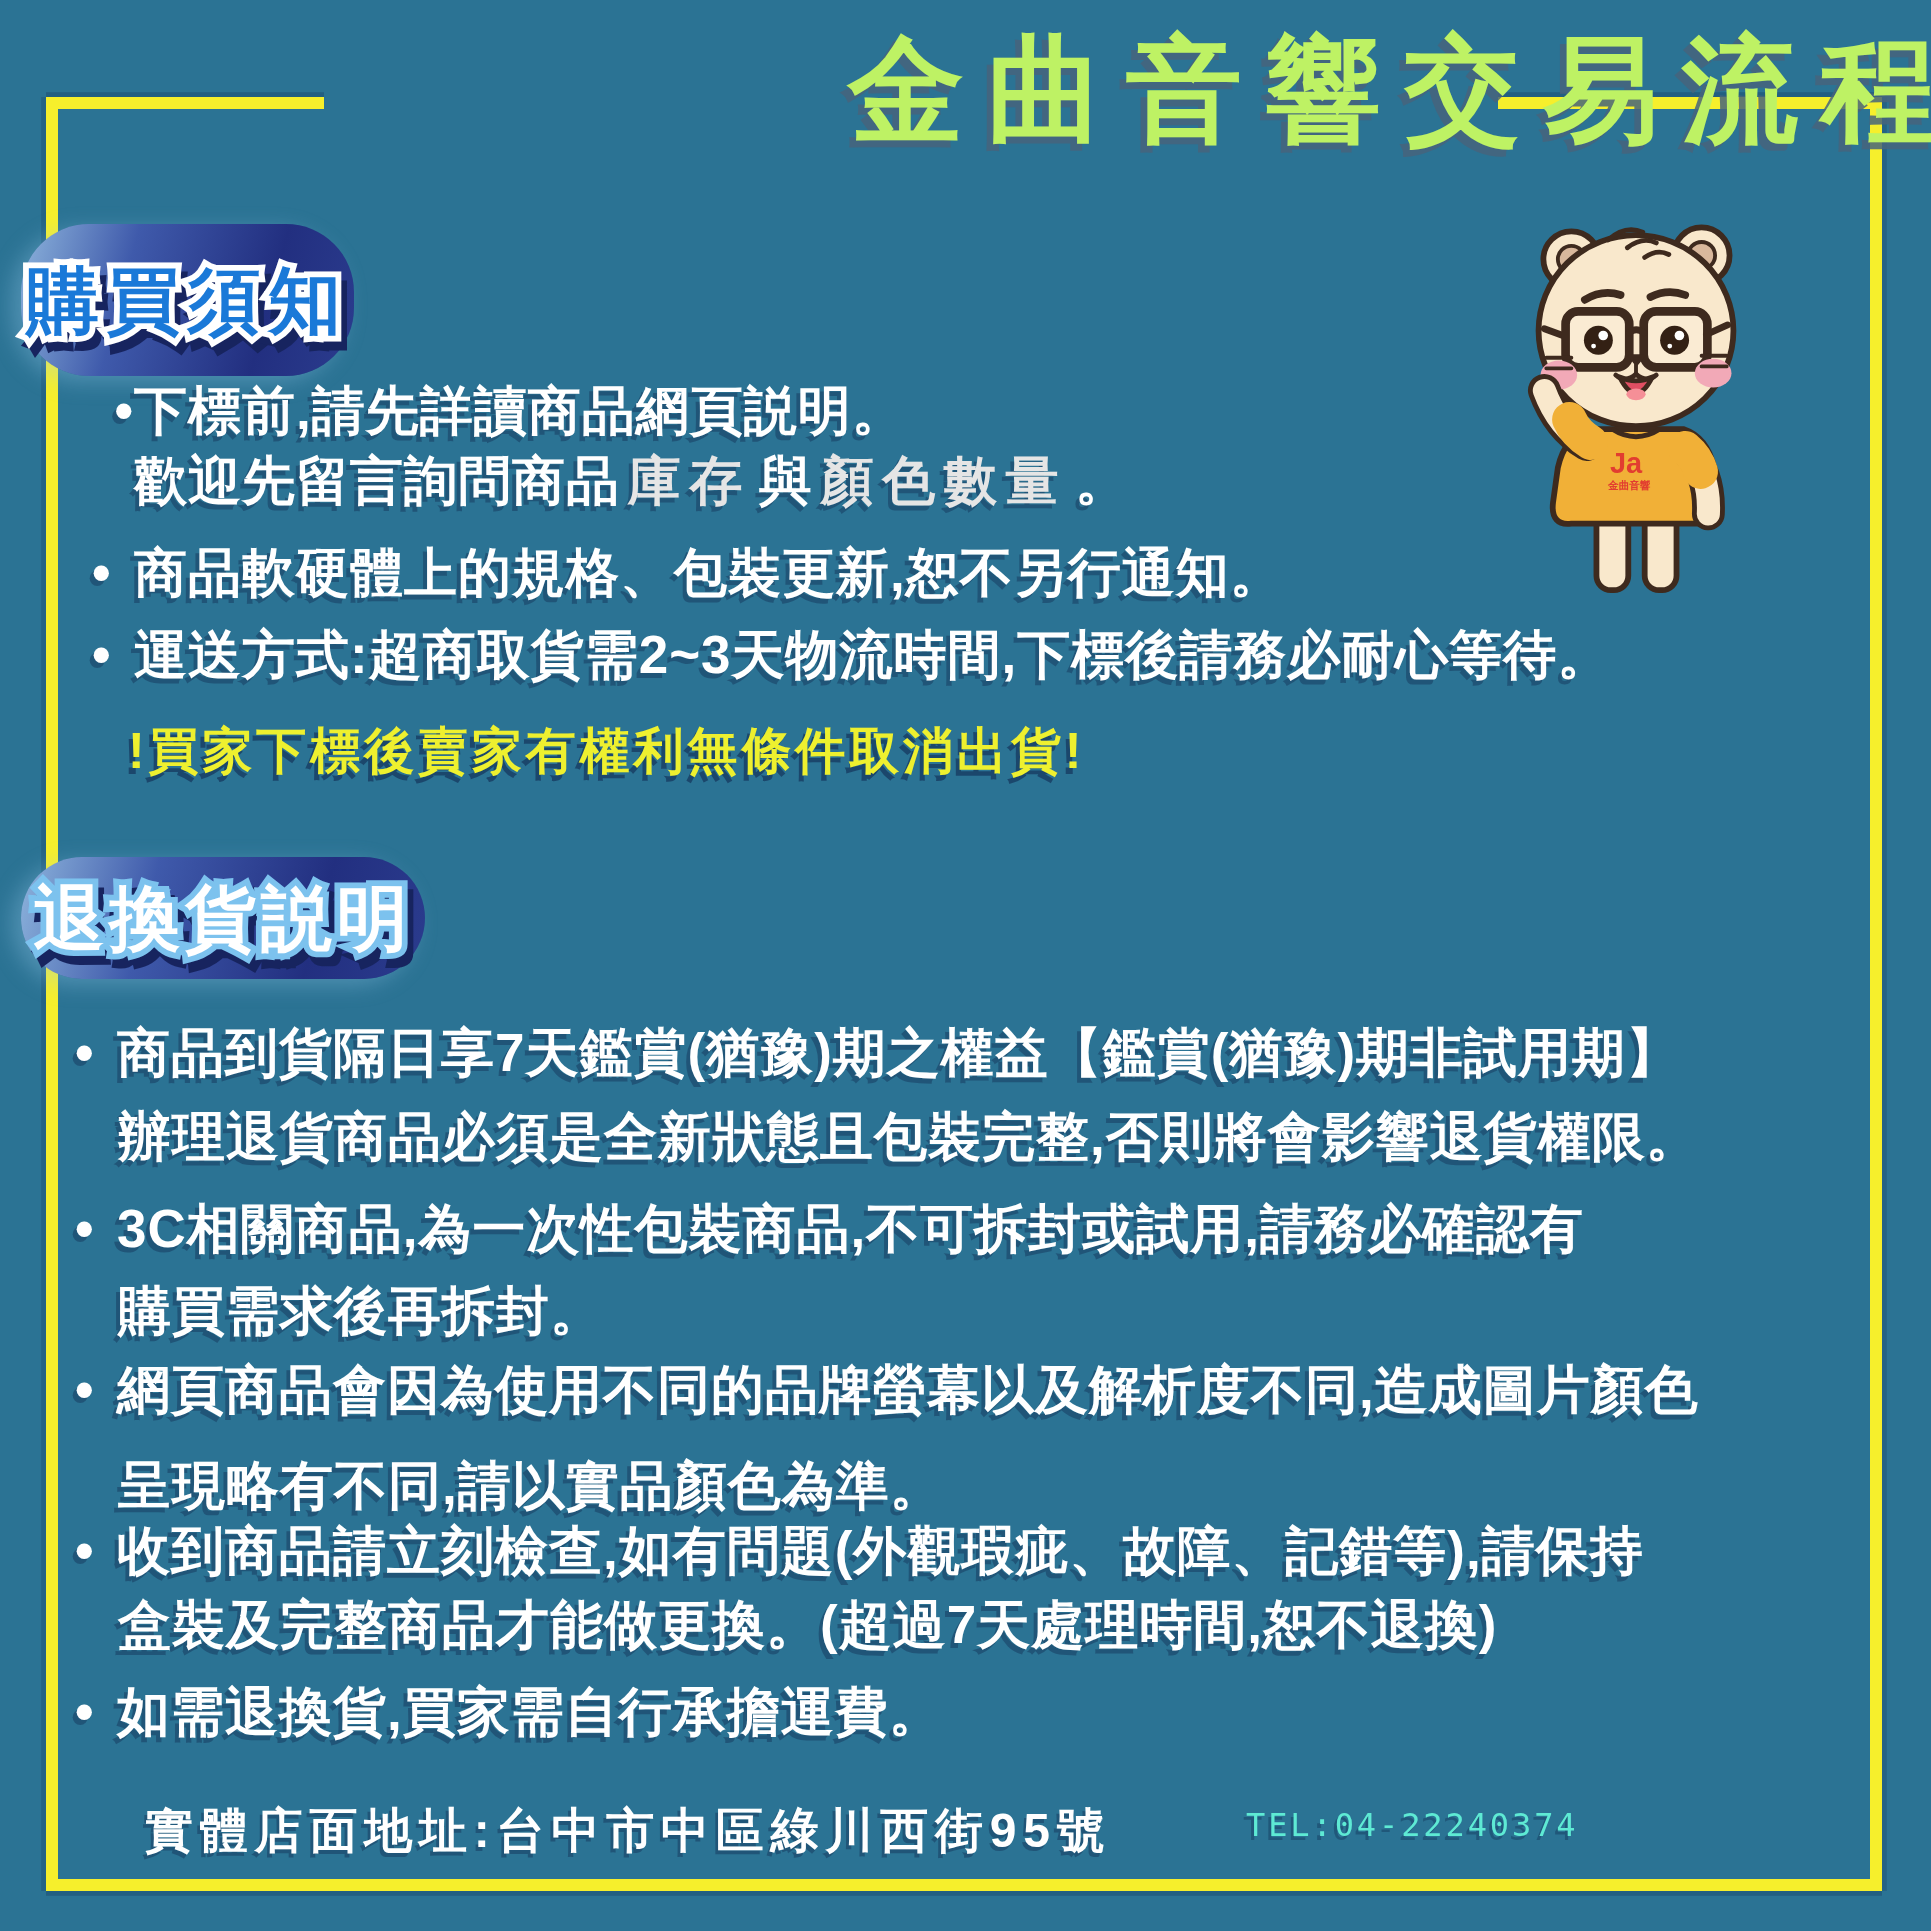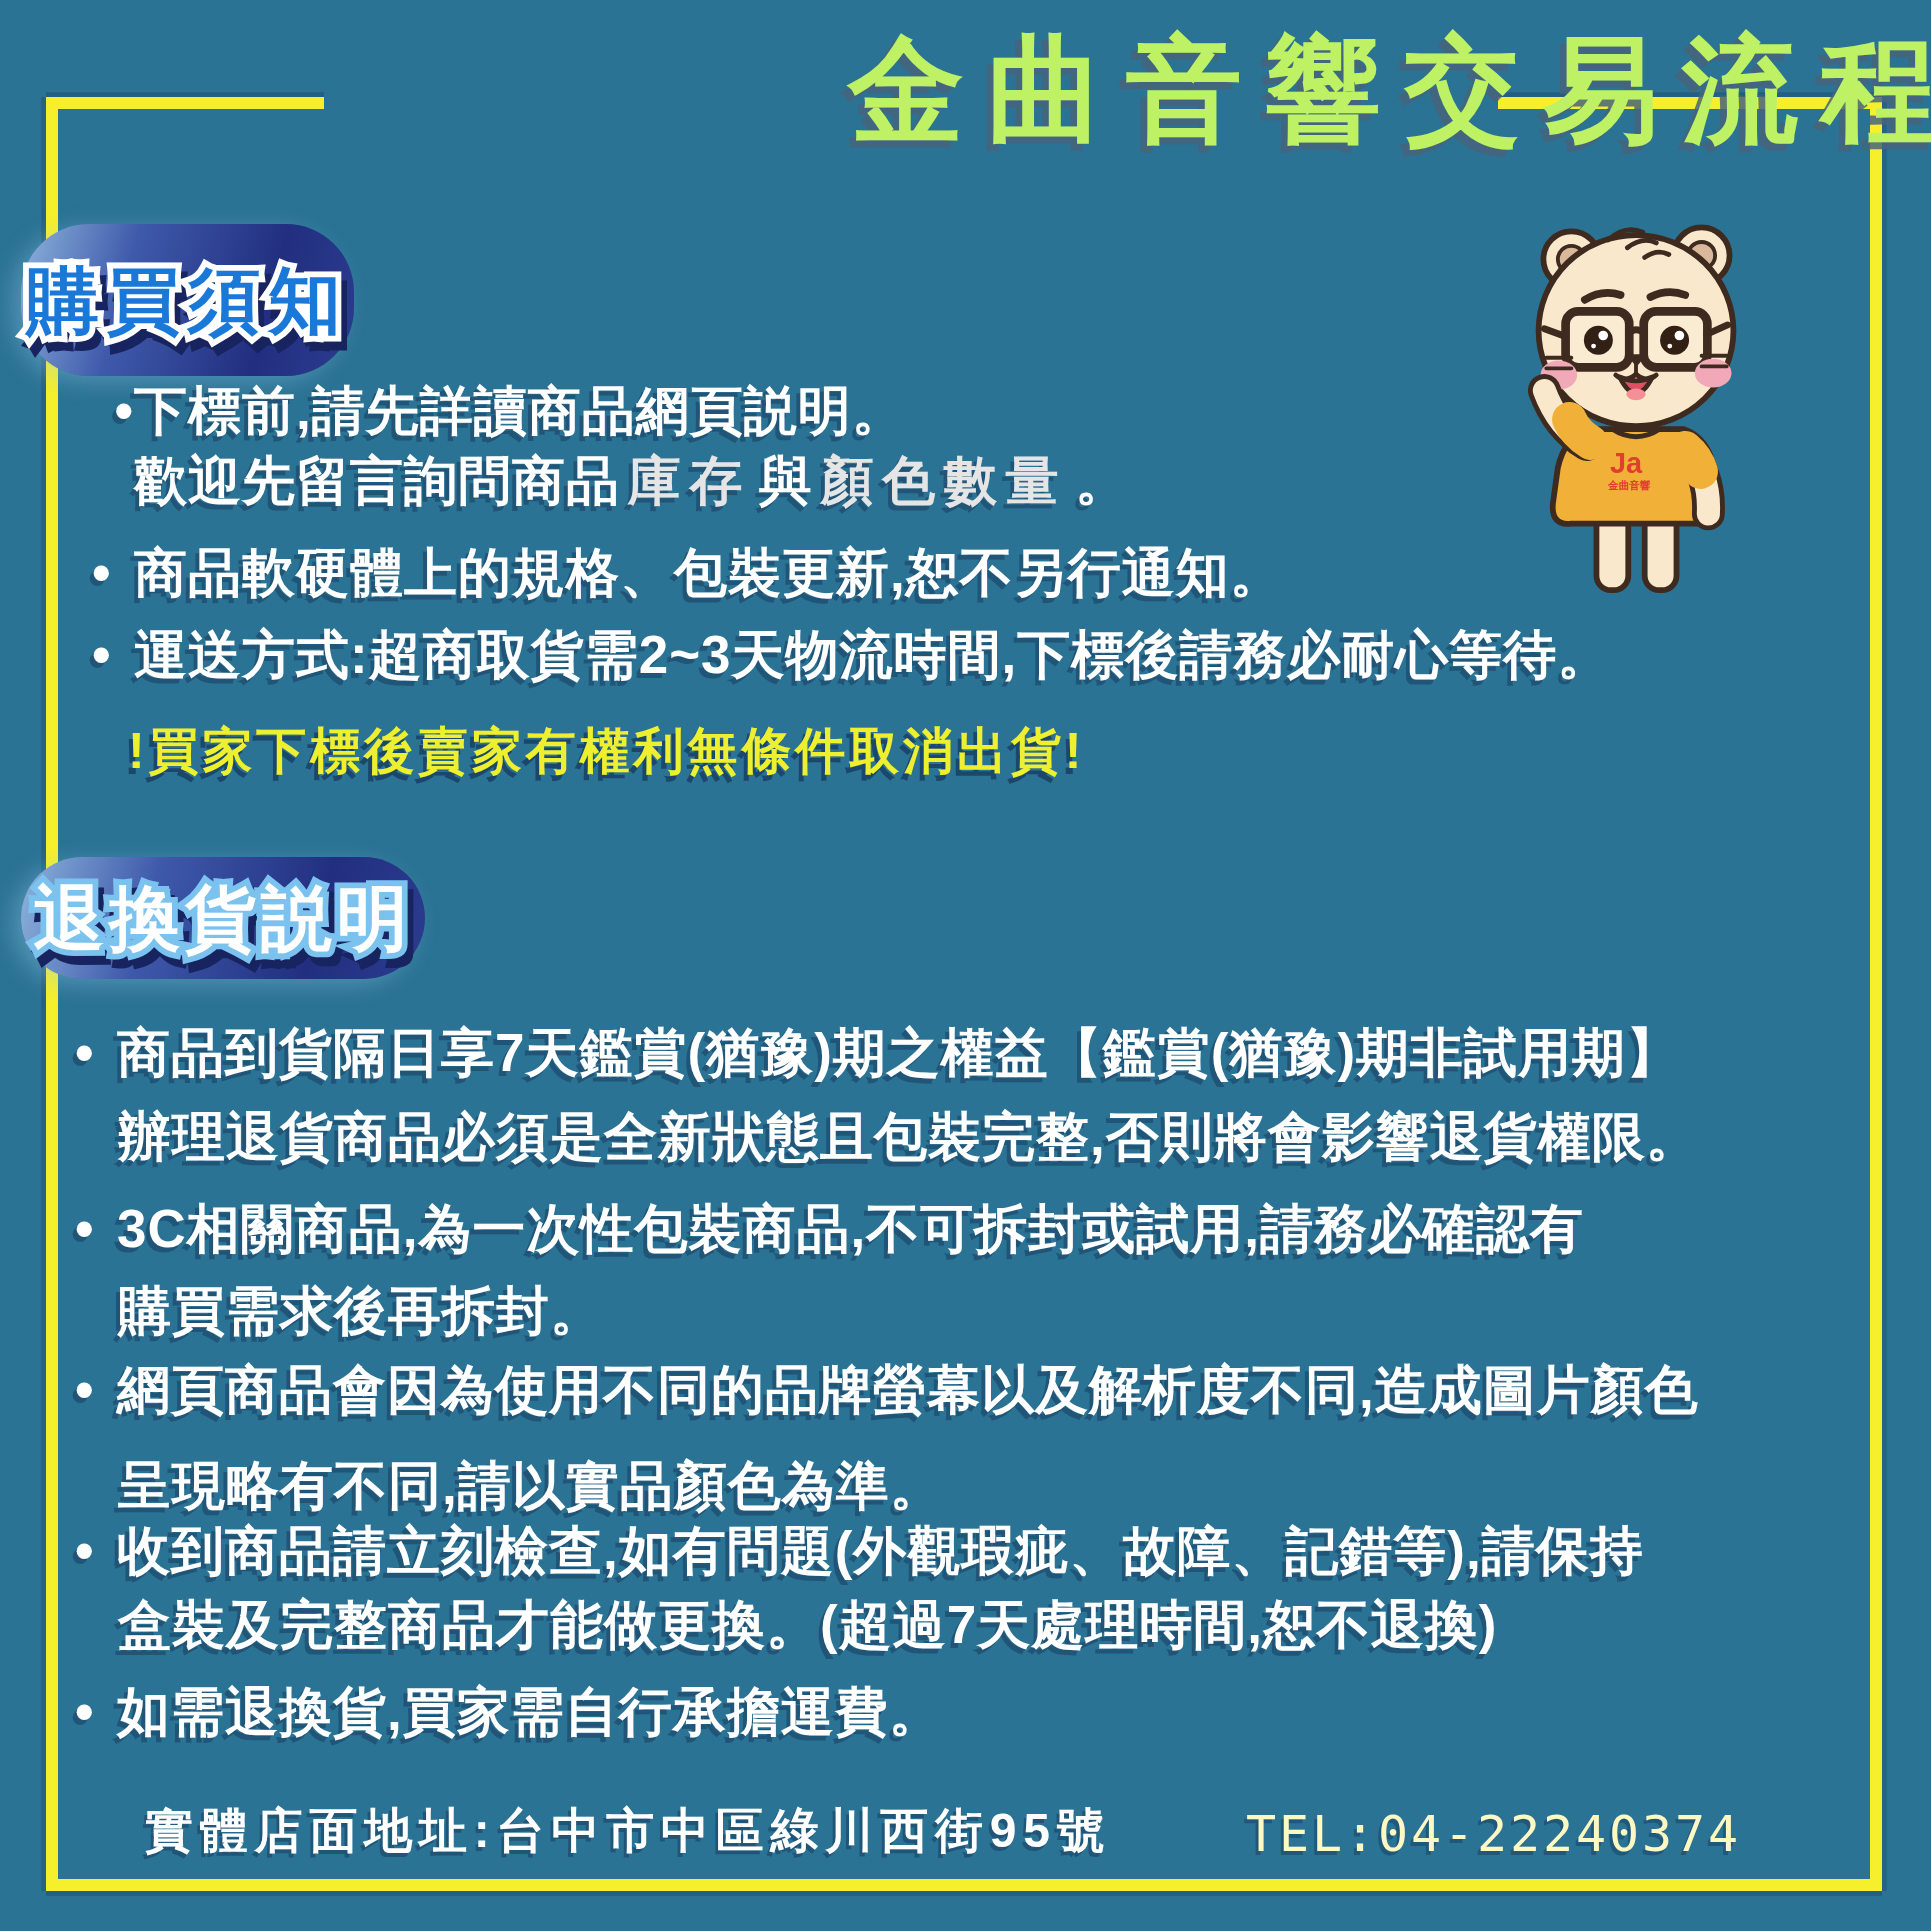--- a/index.html
+++ b/index.html
@@ -61,23 +61,23 @@
     text-shadow:-3.9px 5.8px 0 rgba(18,48,86,.65);
     margin-left:24px;
   }
   
   .addr{
     position:absolute;left:145px;top:1807px;color:#ffffff;font-weight:bold;
     font-size:48px;letter-spacing:6.8px;line-height:1;white-space:nowrap;
     text-shadow:-2.9px 3.9px 0 rgba(21,56,92,.5);
   }
   .tel{
-    position:absolute;left:1246px;top:1809px;color:#fef9c3;
+    position:absolute;left:1246px;top:1809px;color:#5eead4;
     font-family:"DejaVu Sans Mono","Liberation Mono",monospace;
-    font-size:50px;letter-spacing:2.9px;line-height:1;white-space:nowrap;
+    font-size:32px;letter-spacing:2.9px;line-height:1;white-space:nowrap;
     text-shadow:-2.9px 3.9px 0 rgba(21,56,92,.45);
   }
   
   .bear{position:absolute;left:1527px;top:212px;width:218px;height:384px;}
 </style>
 </head>
 <body>
 
 <div class="frame"></div>
 <div class="title-mask"></div>

